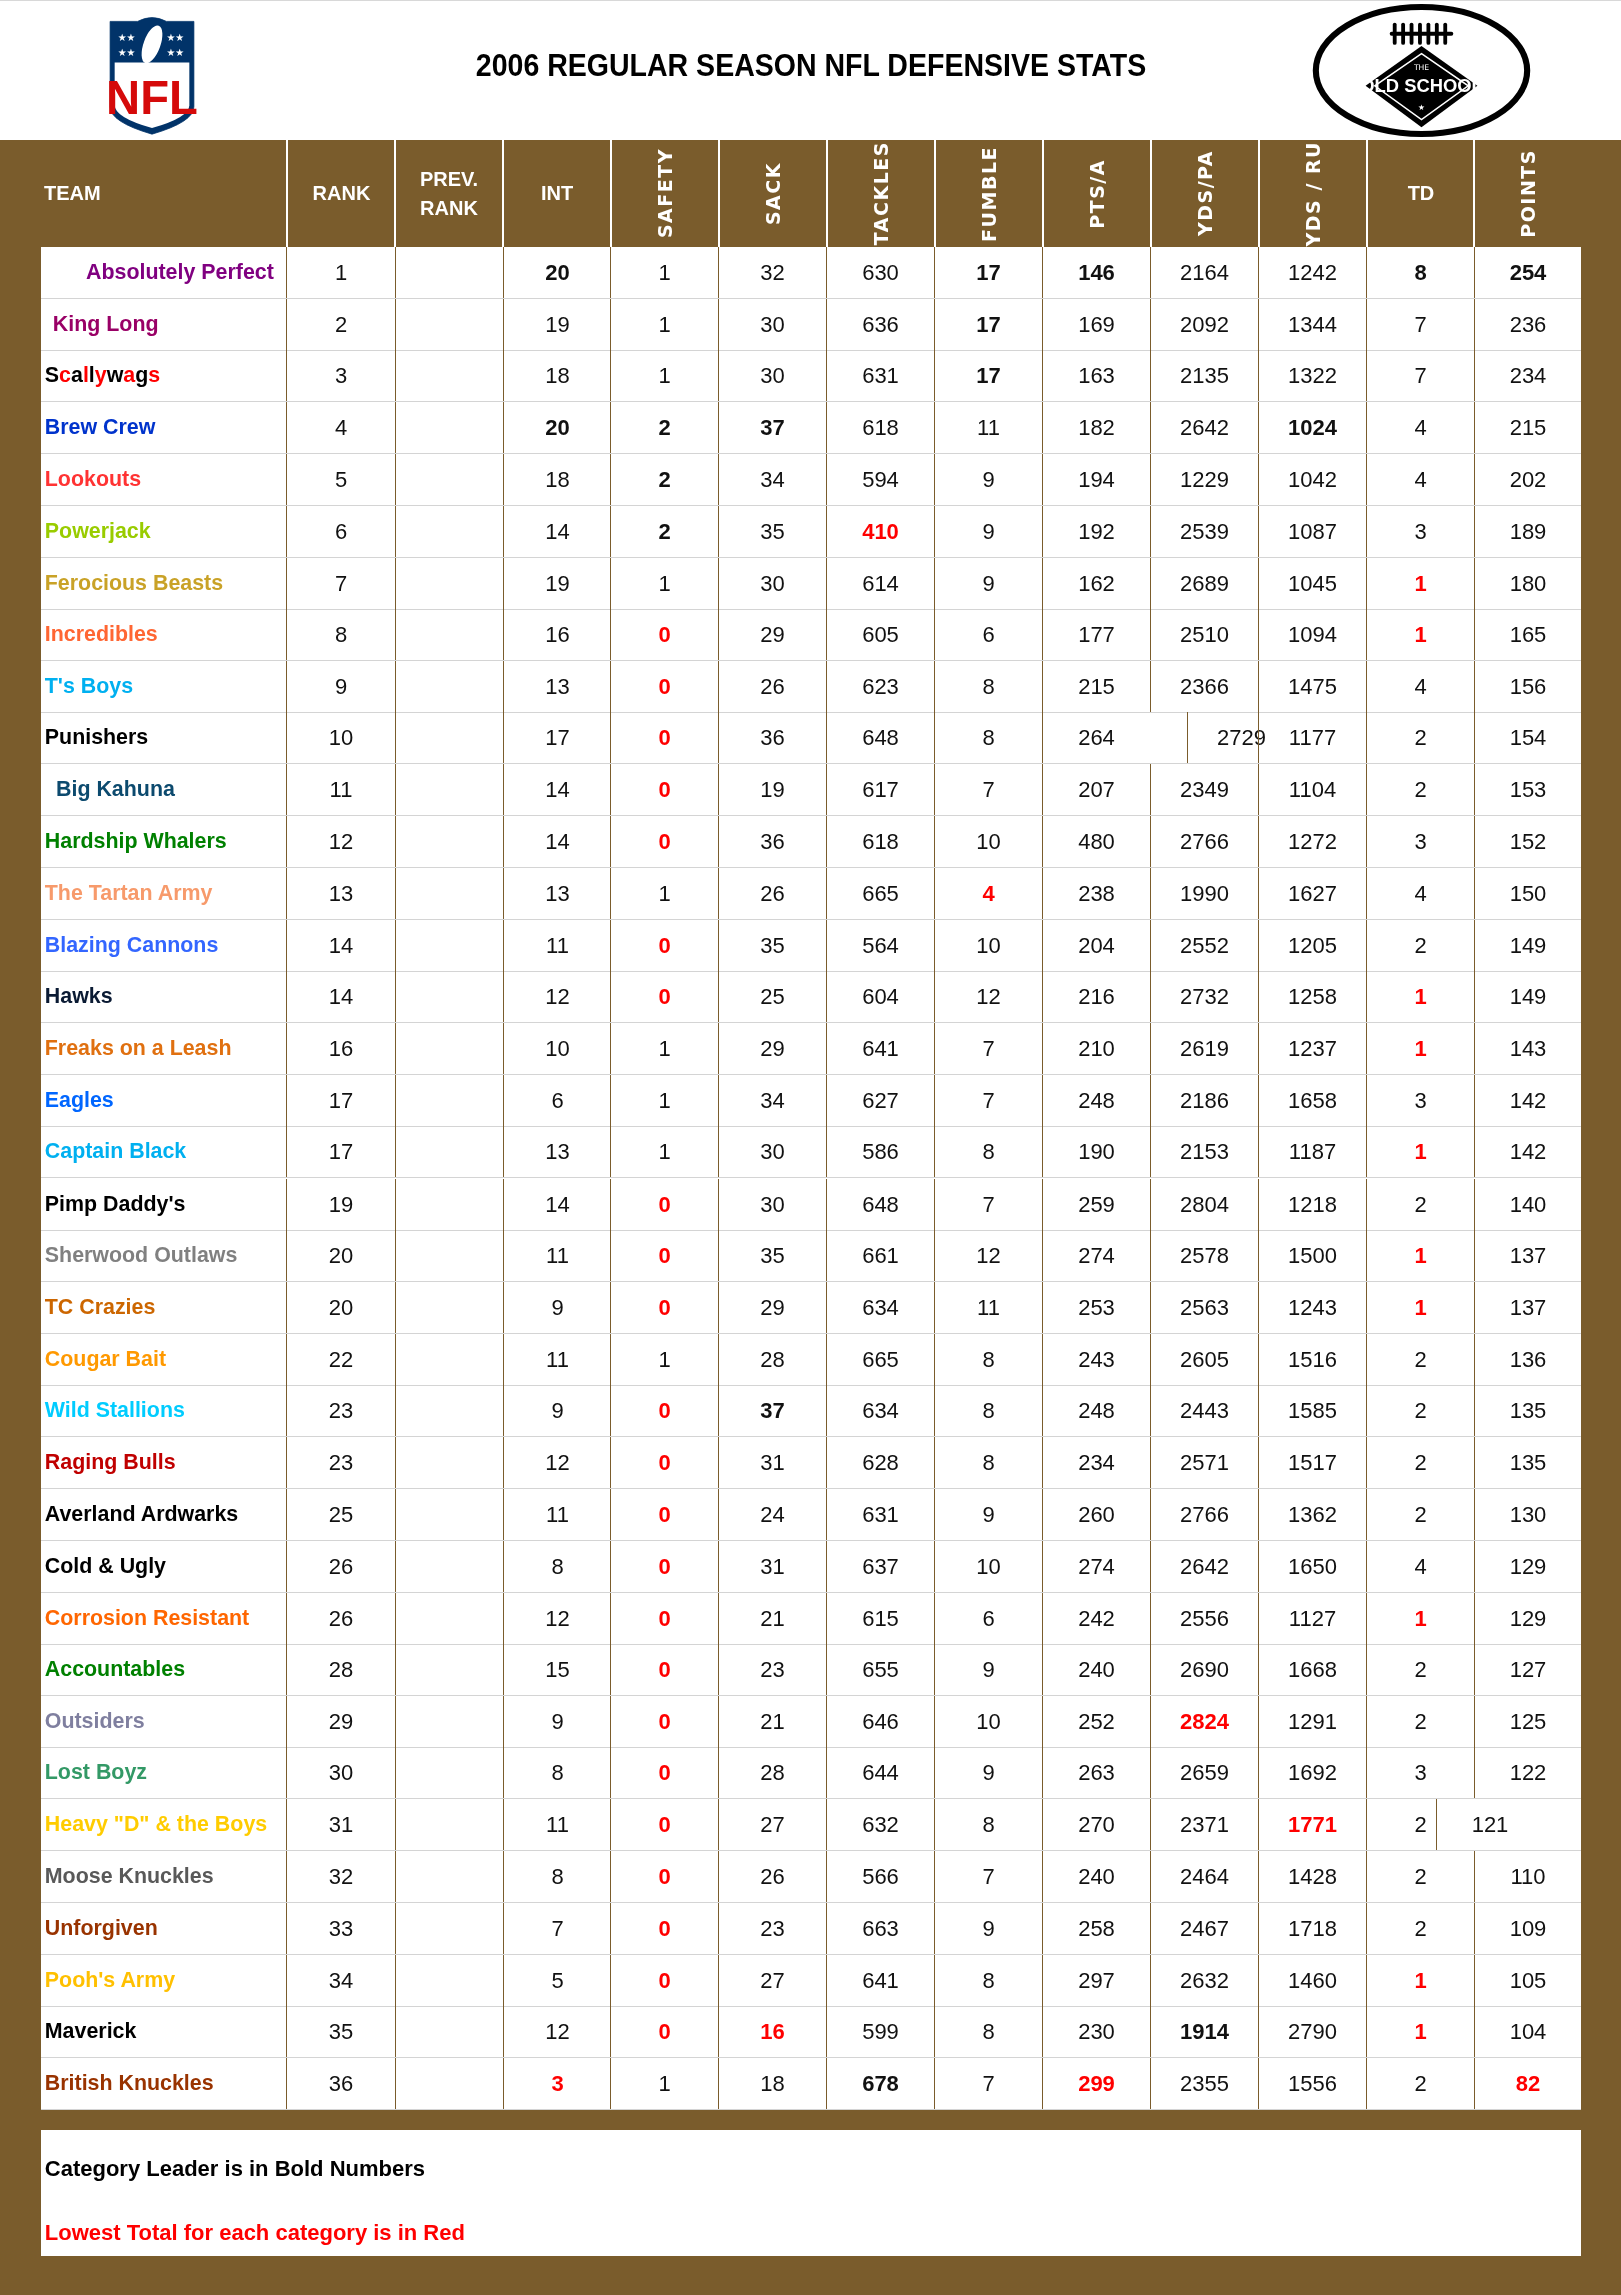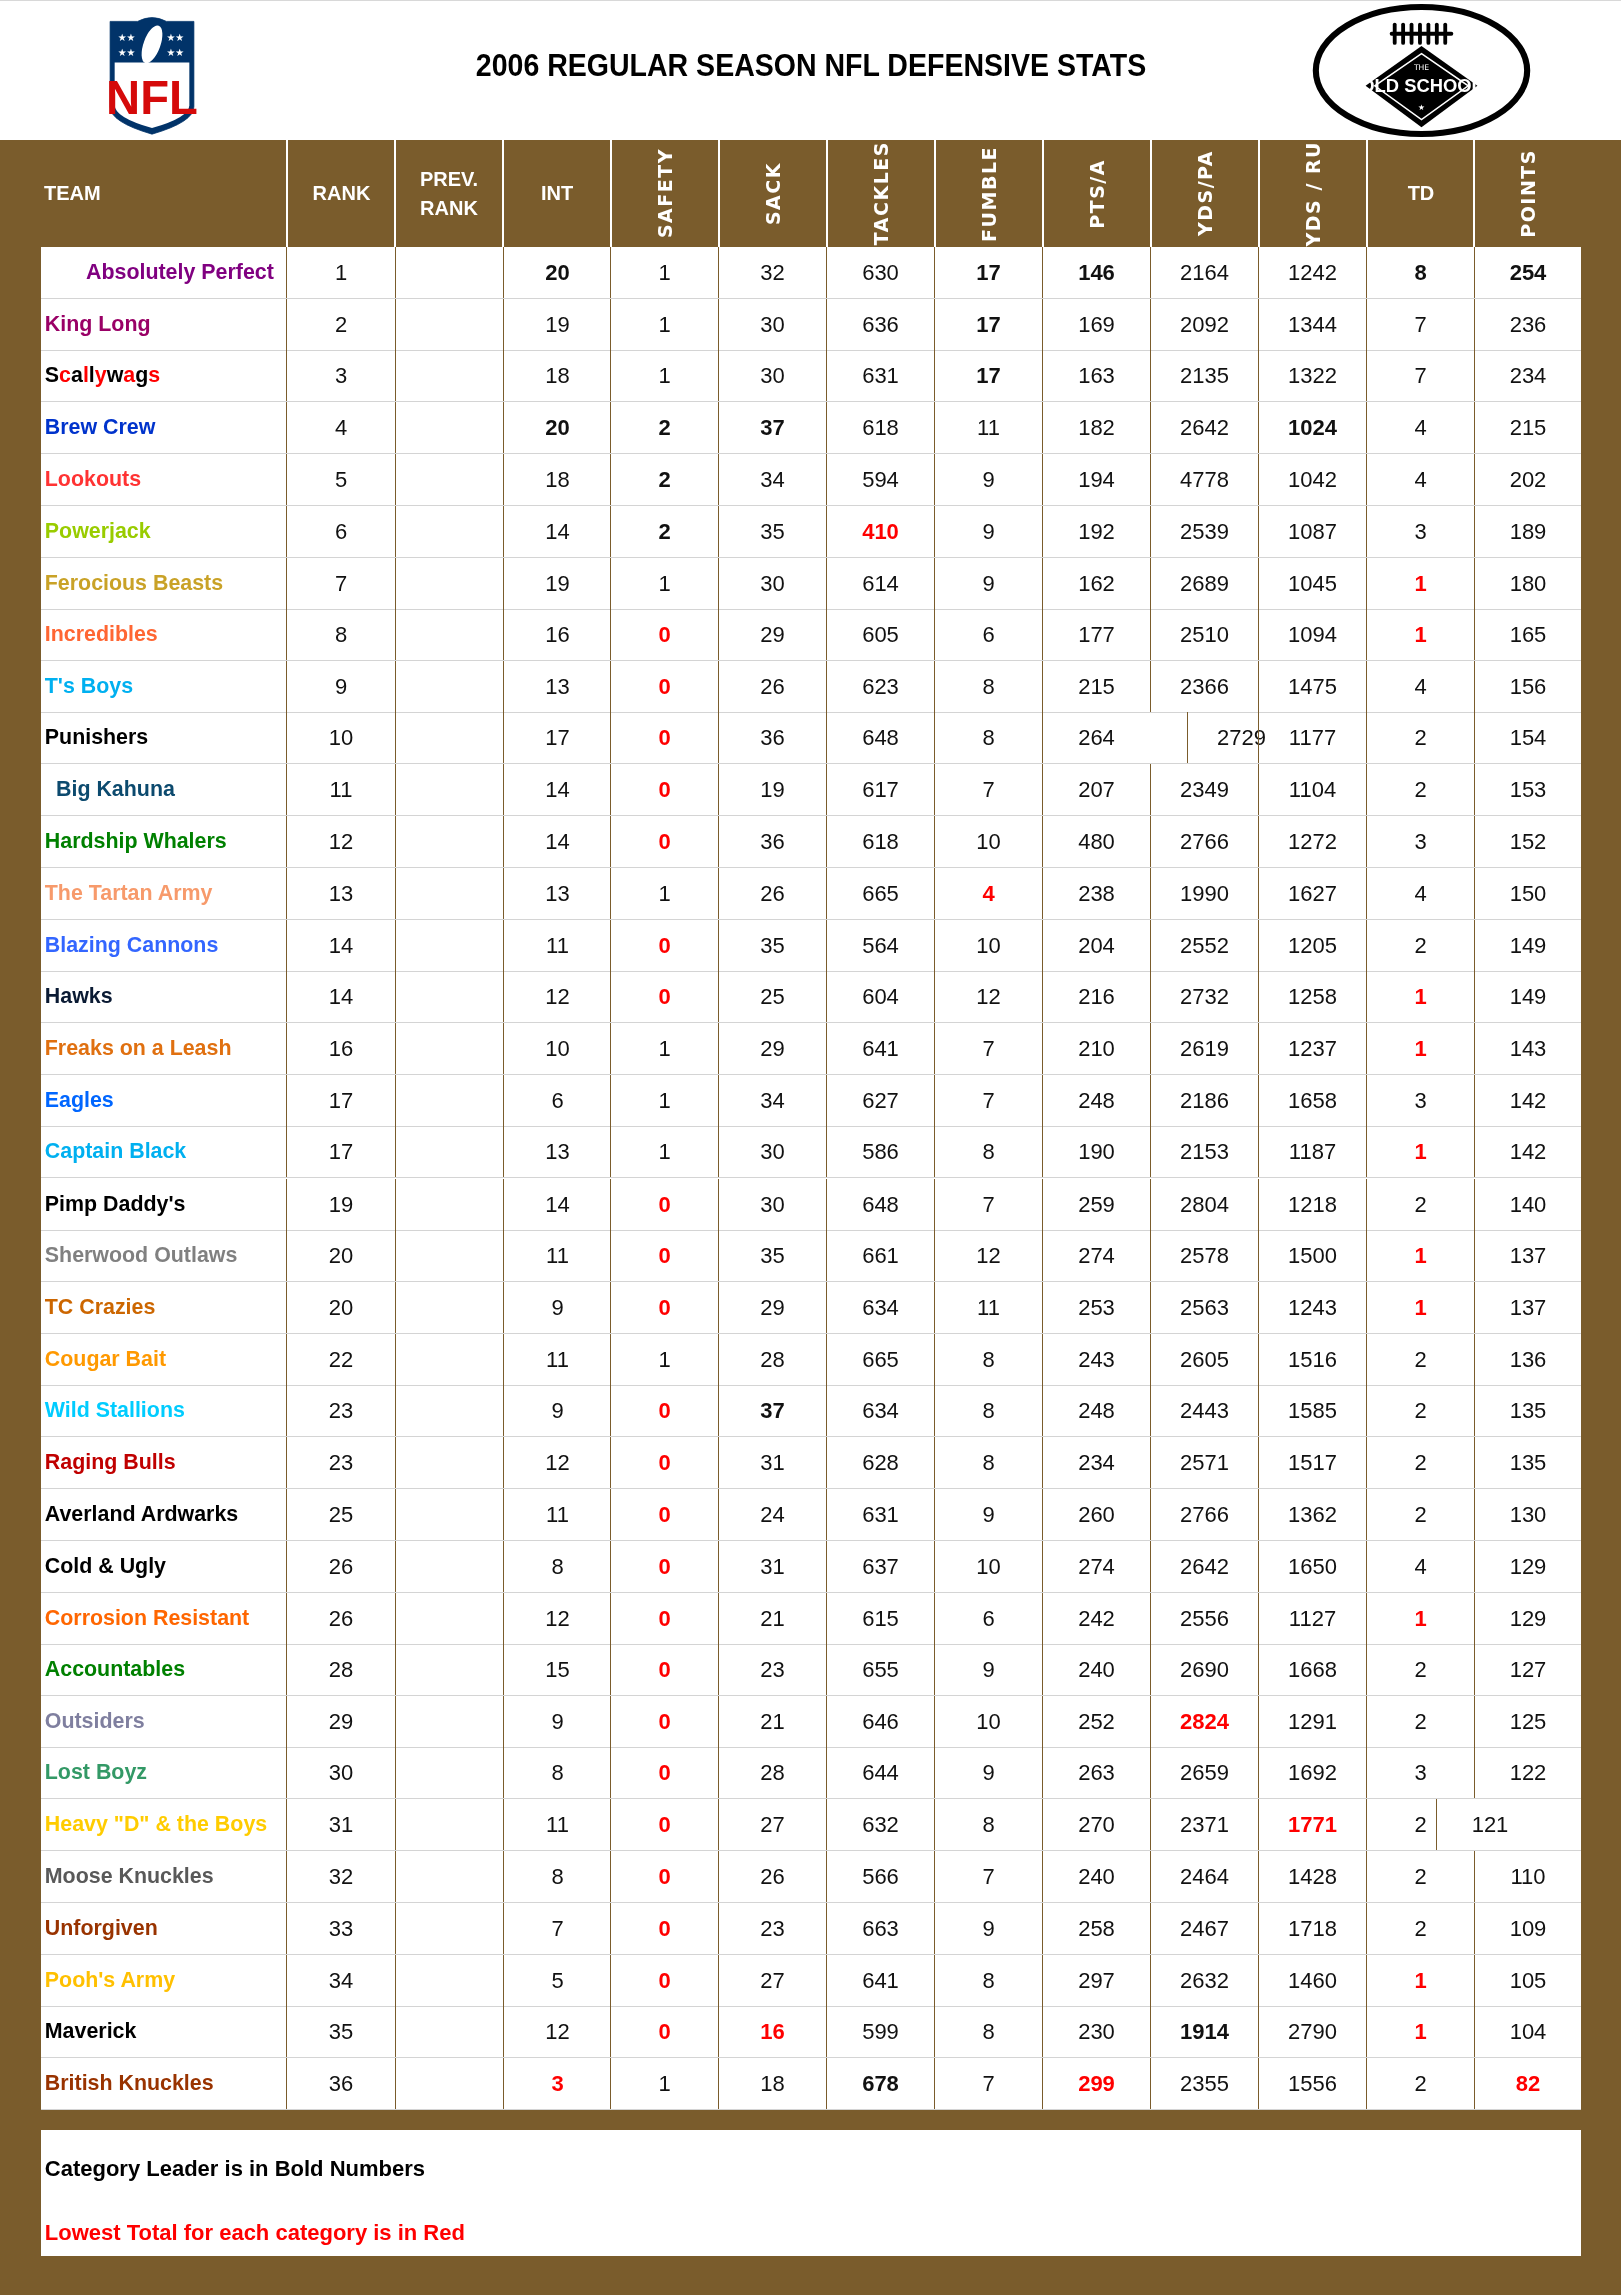--- a/index.html
+++ b/index.html
@@ -118,21 +118,21 @@
       <div class="cell" style="left: 677px; width: 108px; height: 51px;">32</div>
       <div class="cell" style="left: 785px; width: 108px; height: 51px;">630</div>
       <div class="cell bold" style="left: 893px; width: 108px; height: 51px;">17</div>
       <div class="cell bold" style="left: 1001px; width: 108px; height: 51px;">146</div>
       <div class="cell" style="left: 1109px; width: 108px; height: 51px;">2164</div>
       <div class="cell" style="left: 1217px; width: 108px; height: 51px;">1242</div>
       <div class="cell bold" style="left: 1325px; width: 108px; height: 51px;">8</div>
       <div class="cell bold" style="left: 1433px; width: 107px; height: 51px;">254</div>
     </div>
     <div class="row" style="top: 52px; height: 52px;">
-      <div class="cell team" style="left: 0px; width: 245px; height: 51px; color: rgb(153, 0, 102);">King Long</div>
+      <div class="cell team" style="left: 8px; width: 245px; height: 51px; color: rgb(153, 0, 102);">King Long</div>
       <div class="cell" style="left: 245px; width: 109px; height: 51px;">2</div>
       <div class="cell" style="left: 354px; width: 108px; height: 51px;"></div>
       <div class="cell" style="left: 462px; width: 108px; height: 51px;">19</div>
       <div class="cell" style="left: 569px; width: 108px; height: 51px;">1</div>
       <div class="cell" style="left: 677px; width: 108px; height: 51px;">30</div>
       <div class="cell" style="left: 785px; width: 108px; height: 51px;">636</div>
       <div class="cell bold" style="left: 893px; width: 108px; height: 51px;">17</div>
       <div class="cell" style="left: 1001px; width: 108px; height: 51px;">169</div>
       <div class="cell" style="left: 1109px; width: 108px; height: 51px;">2092</div>
       <div class="cell" style="left: 1217px; width: 108px; height: 51px;">1344</div>
@@ -183,21 +183,21 @@
     <div class="row" style="top: 207px; height: 52px;">
       <div class="cell team" style="left: 0px; width: 245px; height: 51px; color: rgb(255, 51, 51);">Lookouts</div>
       <div class="cell" style="left: 245px; width: 109px; height: 51px;">5</div>
       <div class="cell" style="left: 354px; width: 108px; height: 51px;"></div>
       <div class="cell" style="left: 462px; width: 108px; height: 51px;">18</div>
       <div class="cell bold" style="left: 569px; width: 108px; height: 51px;">2</div>
       <div class="cell" style="left: 677px; width: 108px; height: 51px;">34</div>
       <div class="cell" style="left: 785px; width: 108px; height: 51px;">594</div>
       <div class="cell" style="left: 893px; width: 108px; height: 51px;">9</div>
       <div class="cell" style="left: 1001px; width: 108px; height: 51px;">194</div>
-      <div class="cell" style="left: 1109px; width: 108px; height: 51px;">4778</div>
+      <div class="cell" style="left: 1109px; width: 108px; height: 51px;">1229</div>
       <div class="cell" style="left: 1217px; width: 108px; height: 51px;">1042</div>
       <div class="cell" style="left: 1325px; width: 108px; height: 51px;">4</div>
       <div class="cell" style="left: 1433px; width: 107px; height: 51px;">202</div>
     </div>
     <div class="row" style="top: 259px; height: 52px;">
       <div class="cell team" style="left: 0px; width: 245px; height: 51px; color: rgb(153, 204, 0);">Powerjack</div>
       <div class="cell" style="left: 245px; width: 109px; height: 51px;">6</div>
       <div class="cell" style="left: 354px; width: 108px; height: 51px;"></div>
       <div class="cell" style="left: 462px; width: 108px; height: 51px;">14</div>
       <div class="cell bold" style="left: 569px; width: 108px; height: 51px;">2</div>

